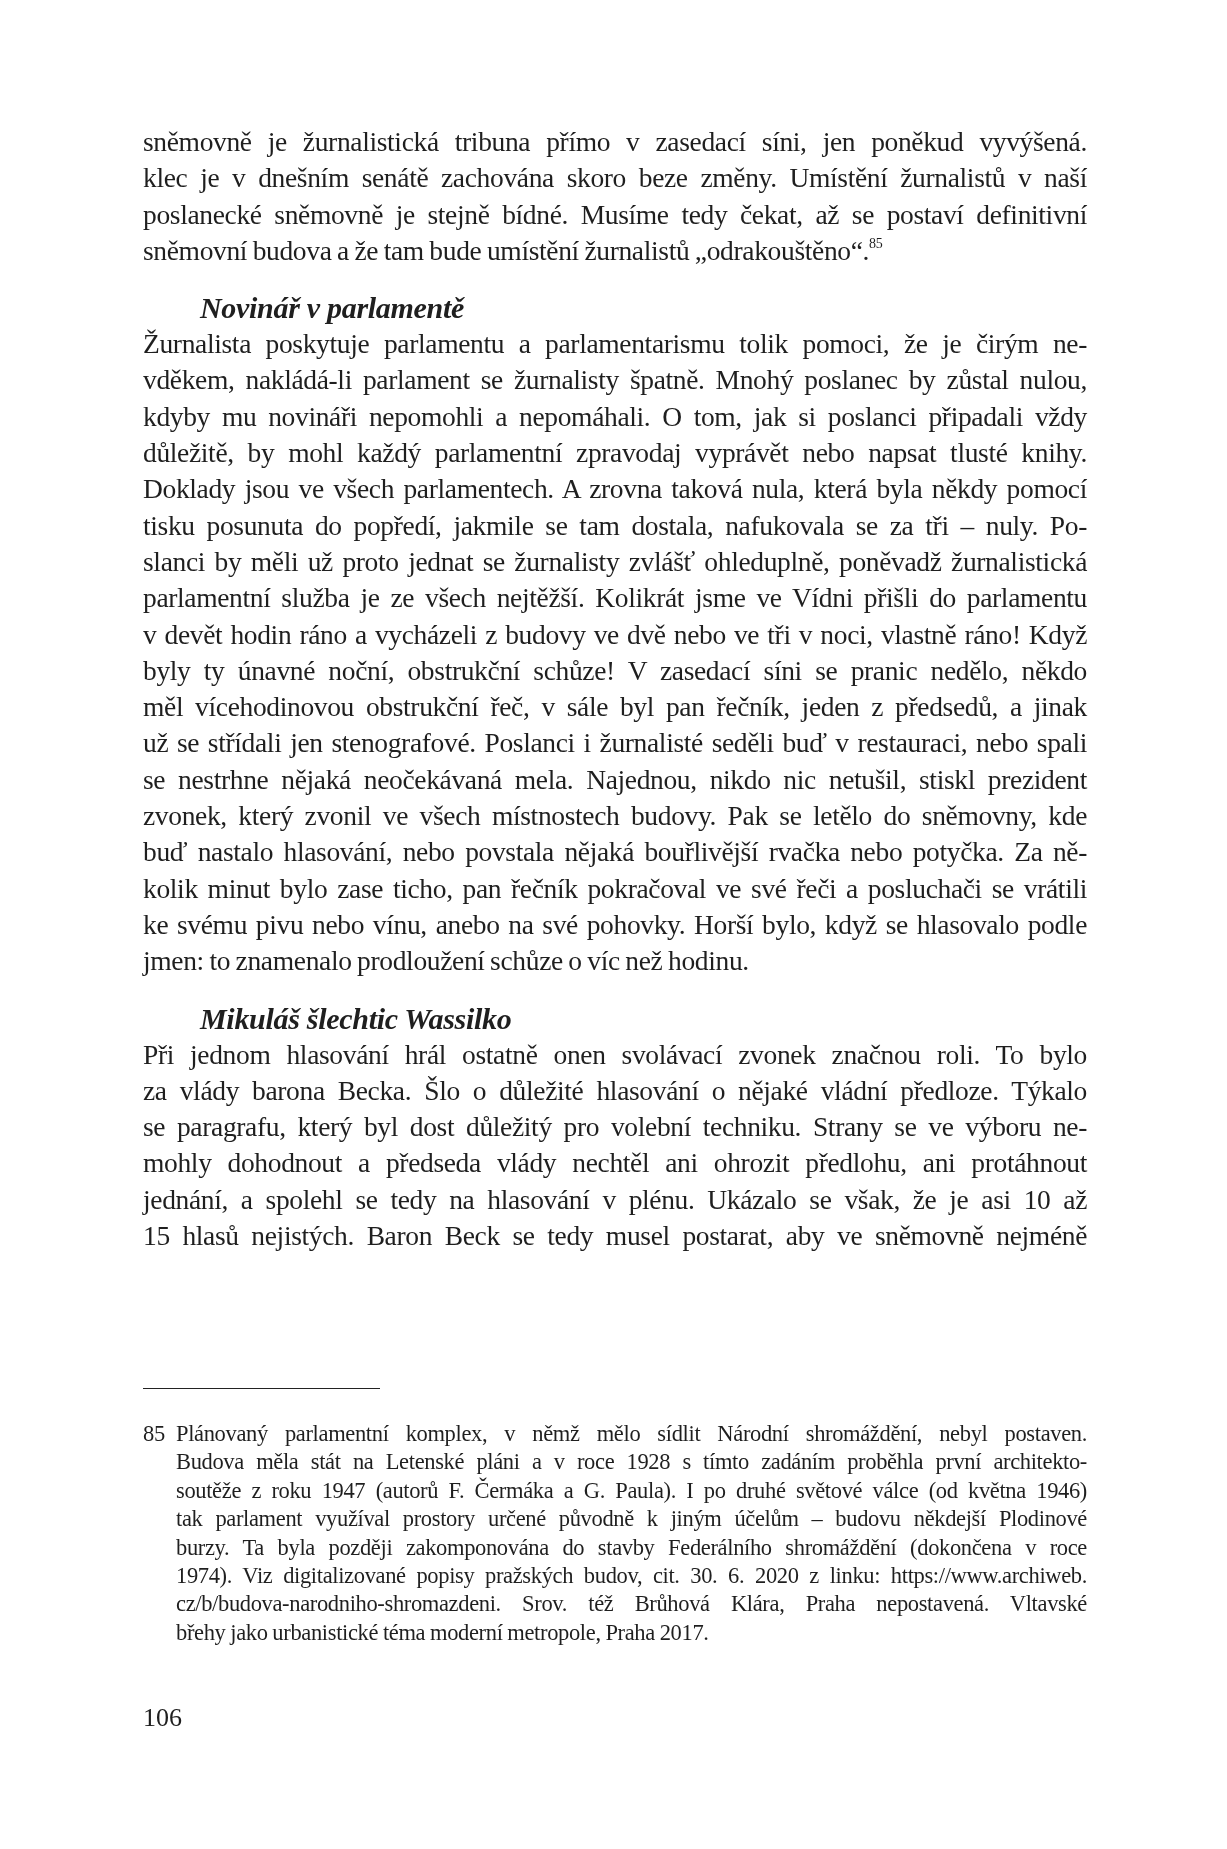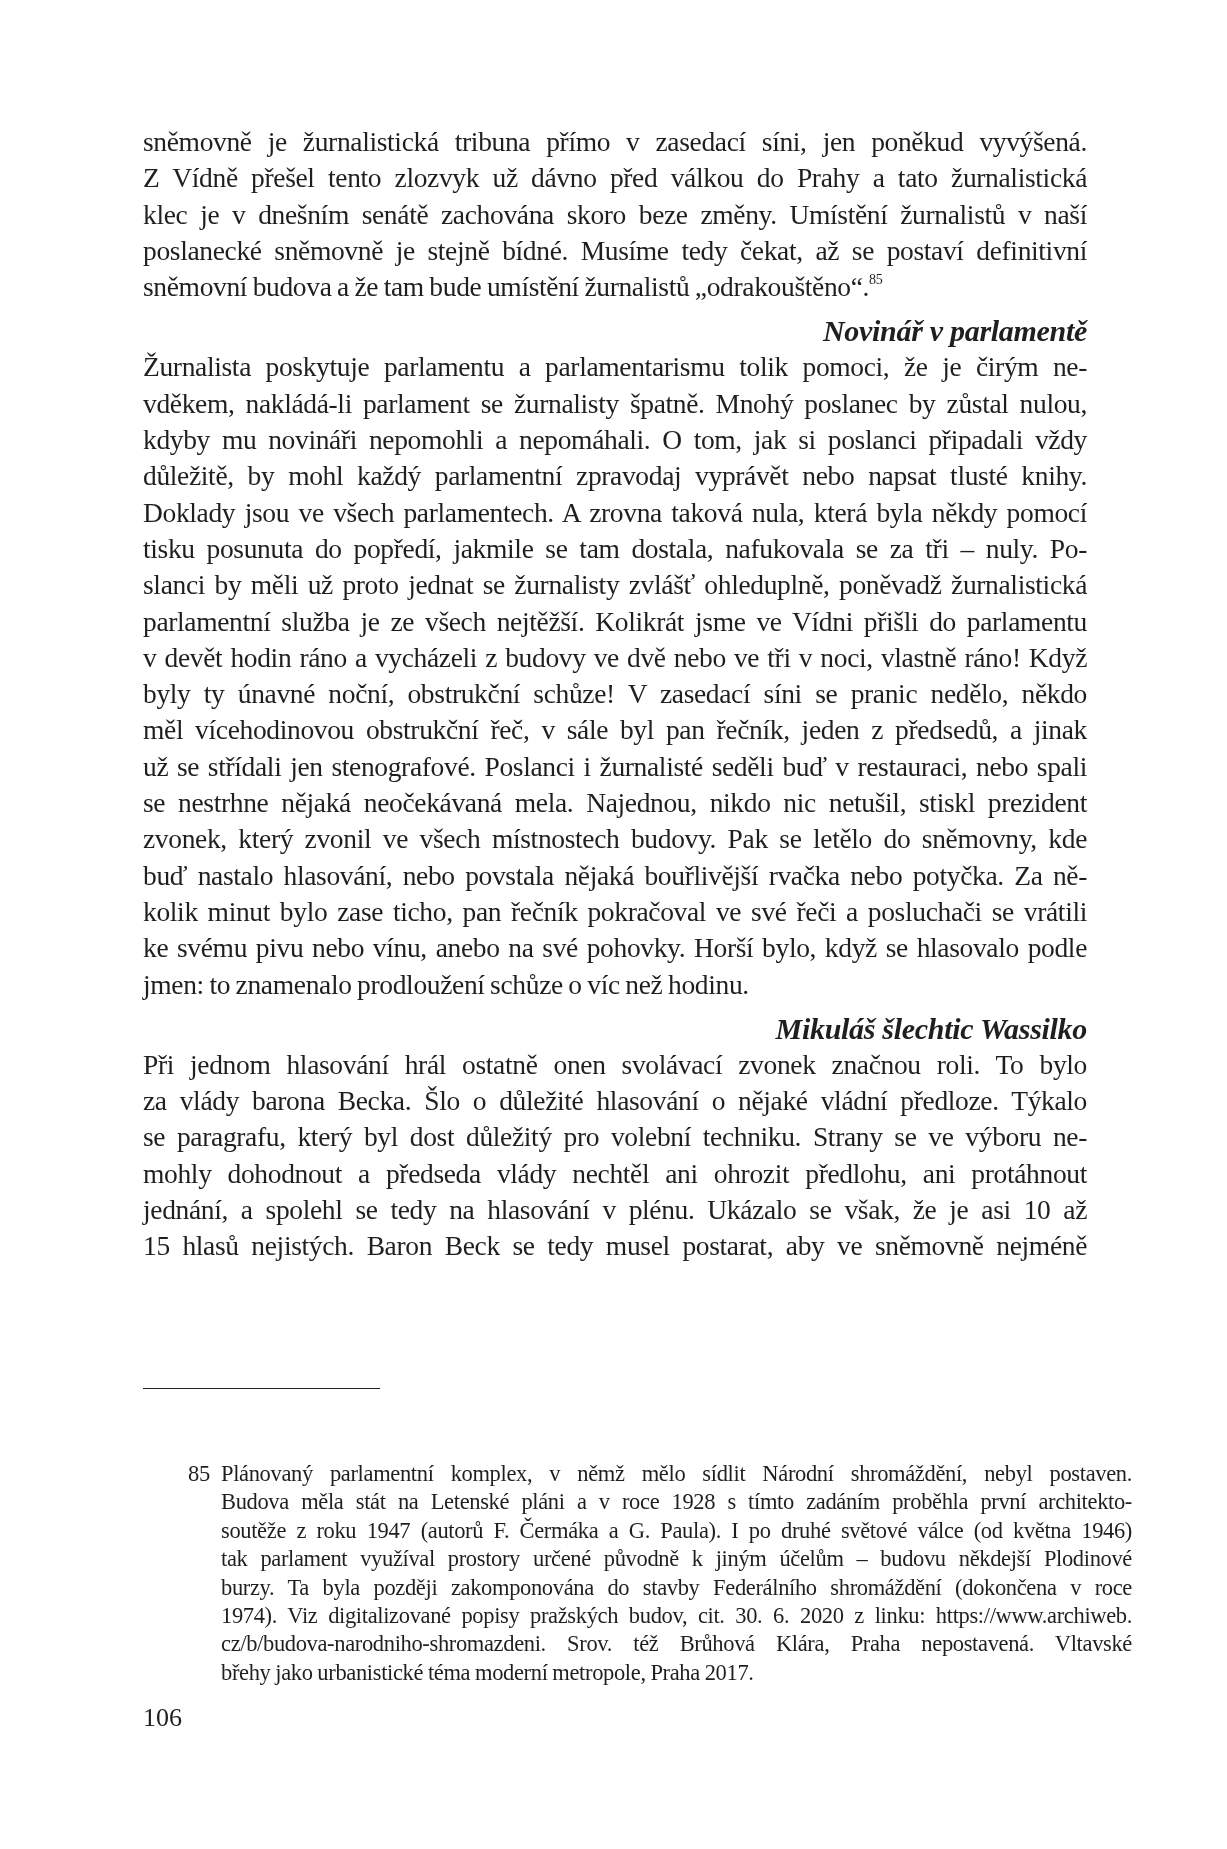--- a/index.html
+++ b/index.html
@@ -3,40 +3,39 @@
 <meta charset="utf-8">
 <style>
   html, body { margin: 0; padding: 0; background: #ffffff; }
   body { width: 1227px; height: 1849px; position: relative; overflow: hidden;
          font-family: "Liberation Serif", "DejaVu Serif", serif; color: #1f1f1f; }
   .page { position: absolute; left: 143px; top: 124px; width: 944px; }
   .body-line { display: block; font-size: 27.5px; line-height: 36.3px; white-space: nowrap;
                text-align: justify; text-align-last: justify; letter-spacing: -0.35px; word-spacing: -1px; }
   .body-line.last { text-align-last: left; }
   .section-heading { display: block; font-style: italic; font-weight: bold; font-size: 30px;
-                     line-height: 36px; padding-left: 57px; margin-top: 8px; letter-spacing: -0.3px; text-align: right; }
+                     line-height: 36px; padding-left: 57px; margin-top: 21px; letter-spacing: -0.3px; }
   sup.fnref { font-size: 14px; vertical-align: 12px; line-height: 0; }
   .footnote-rule { position: absolute; left: 143px; top: 1388px; width: 237px; height: 0;
                    border-top: 1.3px solid #222; }
-  .footnotes { position: absolute; left: 143px; top: 1460px; width: 944px; margin-left: 45px; }
+  .footnotes { position: absolute; left: 143px; top: 1420px; width: 944px; }
   .fn-line { display: block; font-size: 22.5px; line-height: 28.4px; white-space: nowrap;
              text-align: justify; text-align-last: justify; letter-spacing: -0.35px; word-spacing: -0.5px;
              padding-left: 33px; }
   .fn-line.first { padding-left: 0; }
   .fn-line.last { text-align-last: left; }
   .fn-num { display: inline-block; width: 33px; }
   .page-number { position: absolute; left: 143px; top: 1702px; font-size: 26px; line-height: 32px; }
 </style>
 </head>
 <body>
 
 <div class="page">
   <div>
     <span class="body-line">sněmovně je žurnalistická tribuna přímo v zasedací síni, jen poněkud vyvýšená.</span>
-    <span class="body-line">Z Vídně přešel tento zlozvyk už dávno před válkou do Prahy a tato žurnalistická</span>
     <span class="body-line">klec je v dnešním senátě zachována skoro beze změny. Umístění žurnalistů v naší</span>
     <span class="body-line">poslanecké sněmovně je stejně bídné. Musíme tedy čekat, až se postaví definitivní</span>
     <span class="body-line last"><span>sněmovní budova a že tam bude umístění žurnalistů „odrakouštěno“.</span><sup class="fnref">85</sup></span>
   </div>
 
   <span class="section-heading">Novinář v parlamentě</span>
   <div>
     <span class="body-line">Žurnalista poskytuje parlamentu a parlamentarismu tolik pomoci, že je čirým ne-</span>
     <span class="body-line">vděkem, nakládá-li parlament se žurnalisty špatně. Mnohý poslanec by zůstal nulou,</span>
     <span class="body-line">kdyby mu novináři nepomohli a nepomáhali. O tom, jak si poslanci připadali vždy</span>

